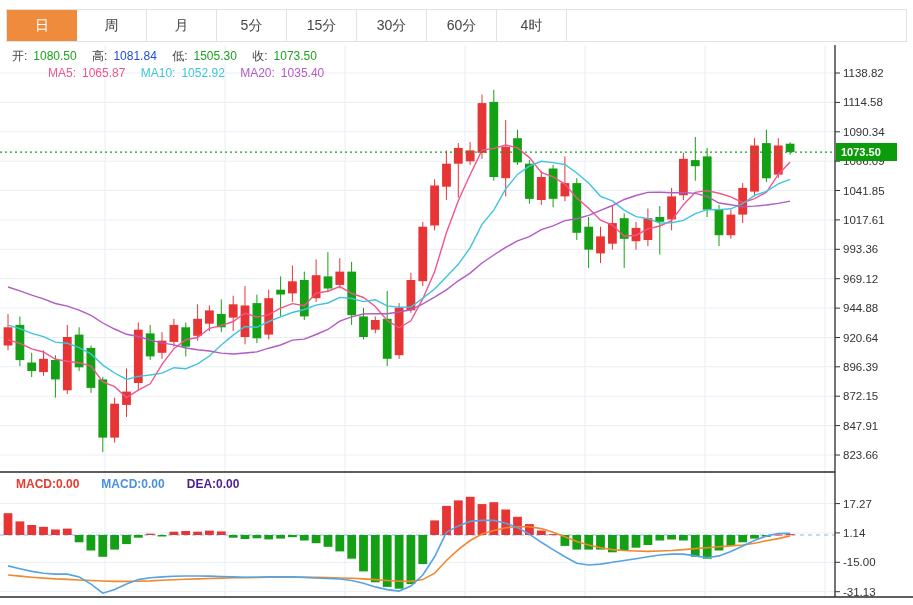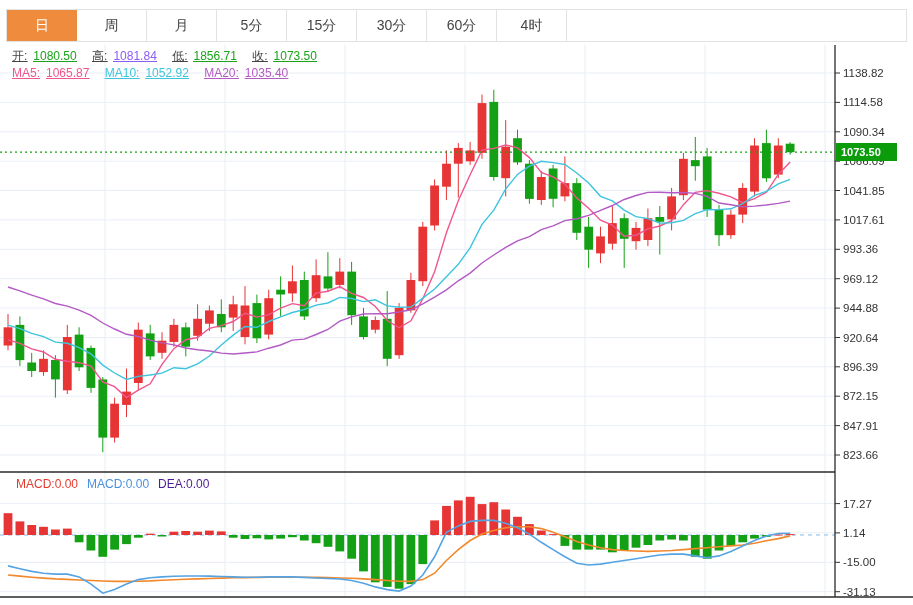--- a/index.html
+++ b/index.html
@@ -6,25 +6,25 @@
   .app{position:relative;width:913px;height:605px;background:#fff;overflow:hidden;
        font-family:"Liberation Sans", sans-serif;}
   svg{position:absolute;left:0;top:0;}
   .tabbar{position:absolute;left:6px;top:9px;right:6px;height:31px;display:flex;
           border:1px solid #e2e2e2;background:#fff;z-index:5;}
   .tab{width:70px;height:31px;line-height:31px;text-align:center;font-size:14px;color:#444;
        border-right:1px solid #e2e2e2;cursor:pointer;box-sizing:border-box;background:#fff;}
   .tab.active{color:#fff;border-right:none;}
   .tab-fill{flex:1;background:#fff;}
   .inforow{position:absolute;left:12px;z-index:4;font-size:12px;white-space:nowrap;}
-  .inforow span{margin-right:6px;text-decoration:underline;}
+  .inforow span{margin-right:6px;}
   .inforow .lbl{color:#444;}
   .pair{margin-right:14px;}
   .macd-legend{position:absolute;left:16px;top:477px;z-index:4;font-size:12px;white-space:nowrap;}
-  .macd-legend span{margin-right:9px;font-weight:normal;}
+  .macd-legend span{margin-right:22px;font-weight:bold;}
   .price-tag{position:absolute;z-index:4;width:61px;height:18px;line-height:18px;
              color:#fff;font-size:11px;font-weight:bold;padding-left:5px;box-sizing:border-box;}
 </style>
 </head>
 <body>
 
 <div class="app">
 
   <svg id="chart-svg" width="913" height="605">
       <line x1="105" y1="45" x2="105" y2="597" stroke="#e9eef5" stroke-width="1"></line>
@@ -308,26 +308,26 @@
       <div class="tab">5分</div>
       <div class="tab">15分</div>
       <div class="tab">30分</div>
       <div class="tab">60分</div>
       <div class="tab">4时</div>
       <div class="tab-fill"></div>
     </div>
 
   <div class="inforow" style="top:48px;">
     <span class="pair"><span class="lbl">开:</span><span class="val-g" style="color: rgb(27, 163, 27);">1080.50</span></span>
-    <span class="pair"><span class="lbl">高:</span><span class="val-g" style="color: #8b5cf6;">1081.84</span></span>
-    <span class="pair"><span class="lbl">低:</span><span class="val-g" style="color: rgb(27, 163, 27);">1856.71</span></span>
+    <span class="pair"><span class="lbl">高:</span><span class="val-g" style="color: #1d4ed8;">1081.84</span></span>
+    <span class="pair"><span class="lbl">低:</span><span class="val-g" style="color: rgb(27, 163, 27);">1505.30</span></span>
     <span class="pair"><span class="lbl">收:</span><span class="val-g" style="color: rgb(27, 163, 27);">1073.50</span></span>
   </div>
 
-  <div class="inforow" style="top:66px;">
+  <div class="inforow" style="top:66px;margin-left:36px;">
     <span class="pair" id="ma5-pair" style="color: rgb(240, 85, 142);"><span>MA5:</span><span>1065.87</span></span>
     <span class="pair" id="ma10-pair" style="color: rgb(63, 196, 222);"><span>MA10:</span><span>1052.92</span></span>
     <span class="pair" id="ma20-pair" style="color: rgb(179, 90, 196);"><span>MA20:</span><span>1035.40</span></span>
   </div>
 
   <div class="macd-legend">
     <span id="macd-lbl" style="color: rgb(228, 59, 47);">MACD:0.00</span><span id="diff-lbl" style="color: rgb(74, 144, 226);">MACD:0.00</span><span id="dea-lbl" style="color: #4c1d95;">DEA:0.00</span>
   </div>
 
   <div class="price-tag" id="price-tag" style="left: 836px; top: 143.173px; background: rgb(11, 155, 11);">1073.50</div>

